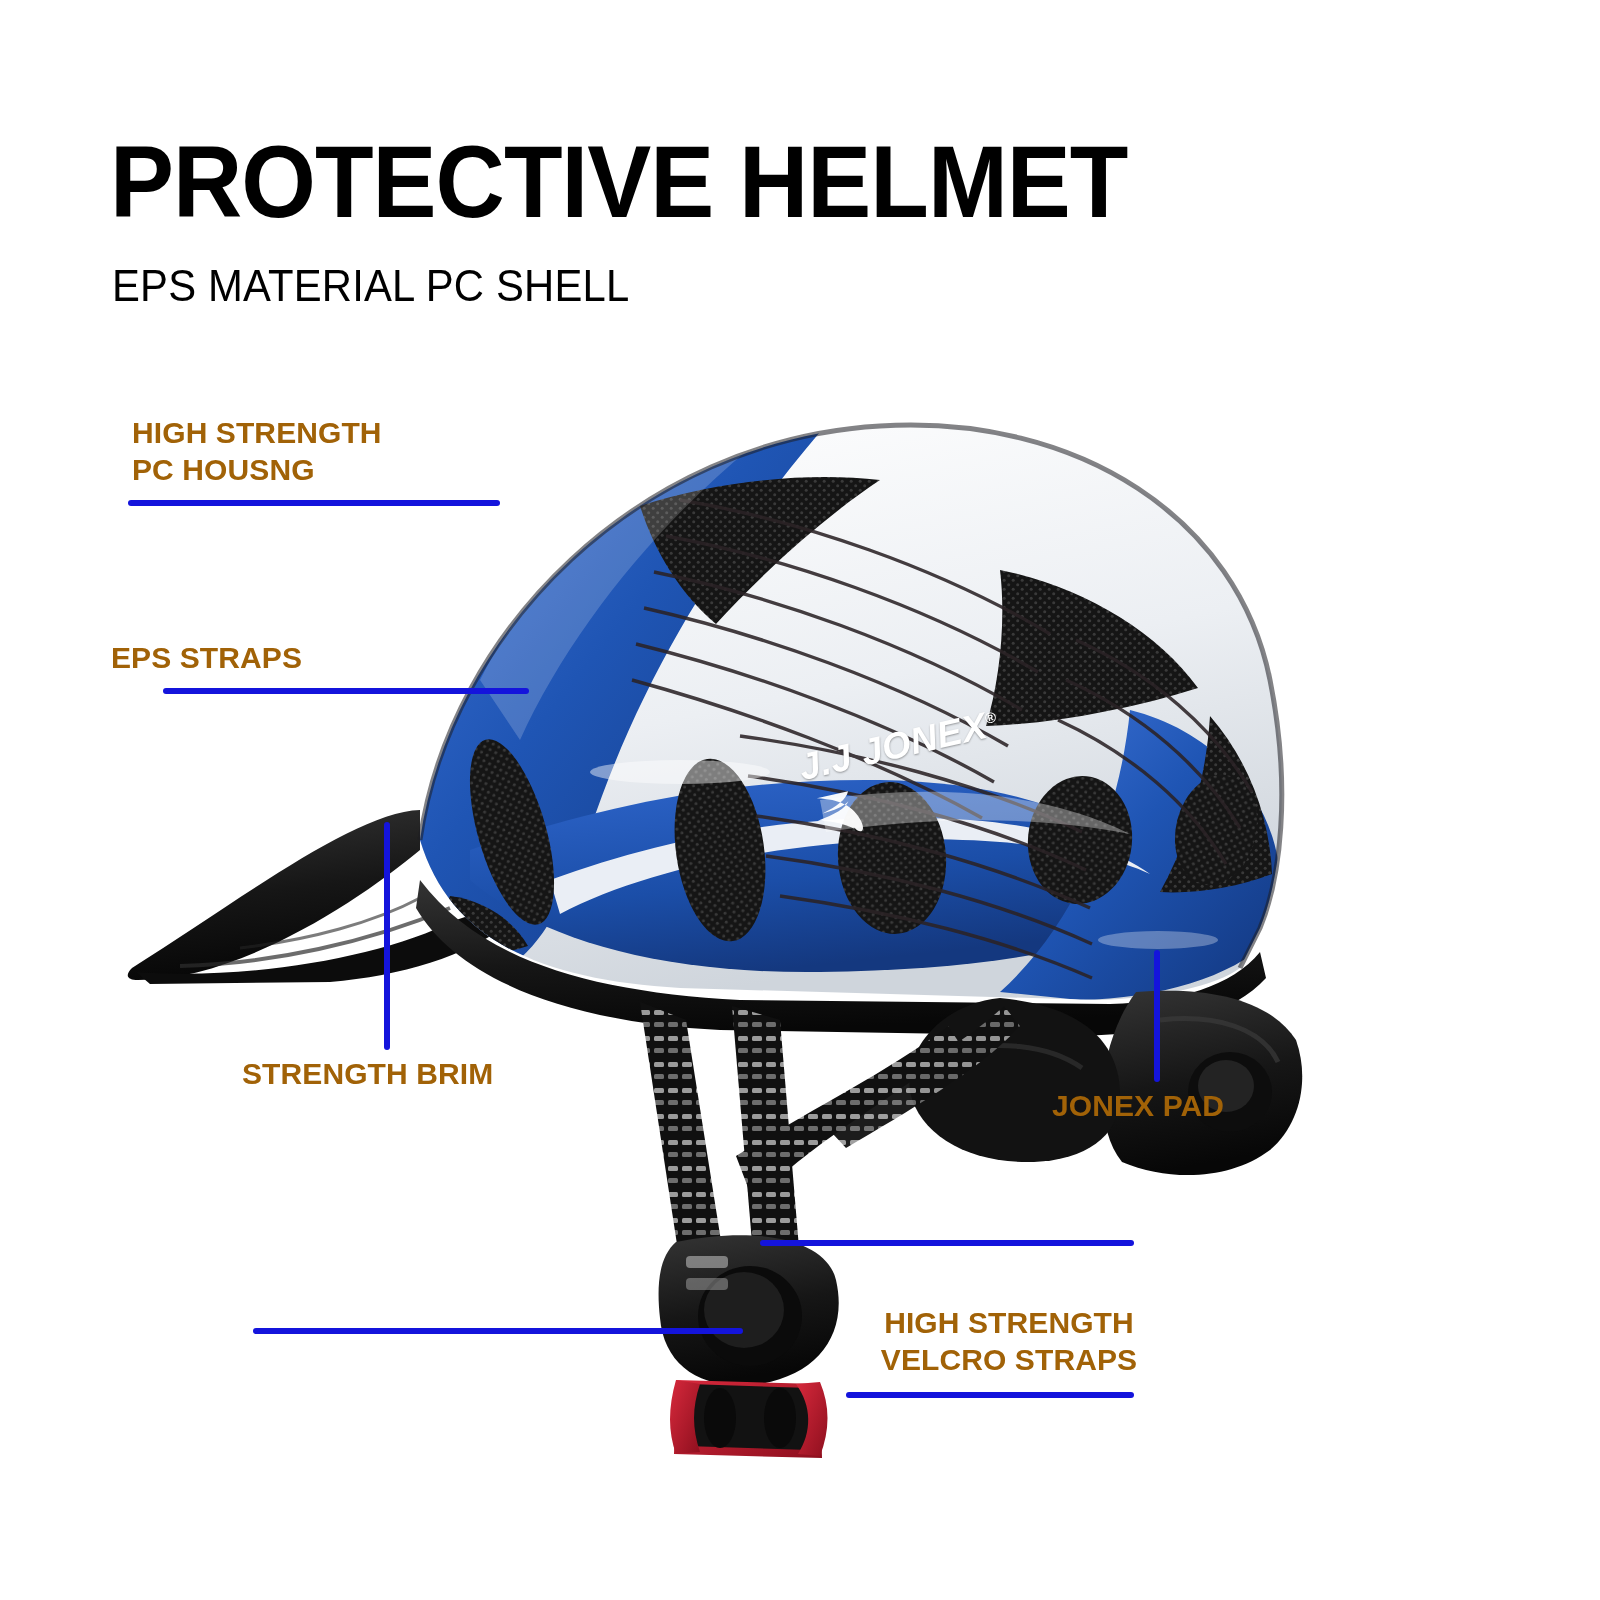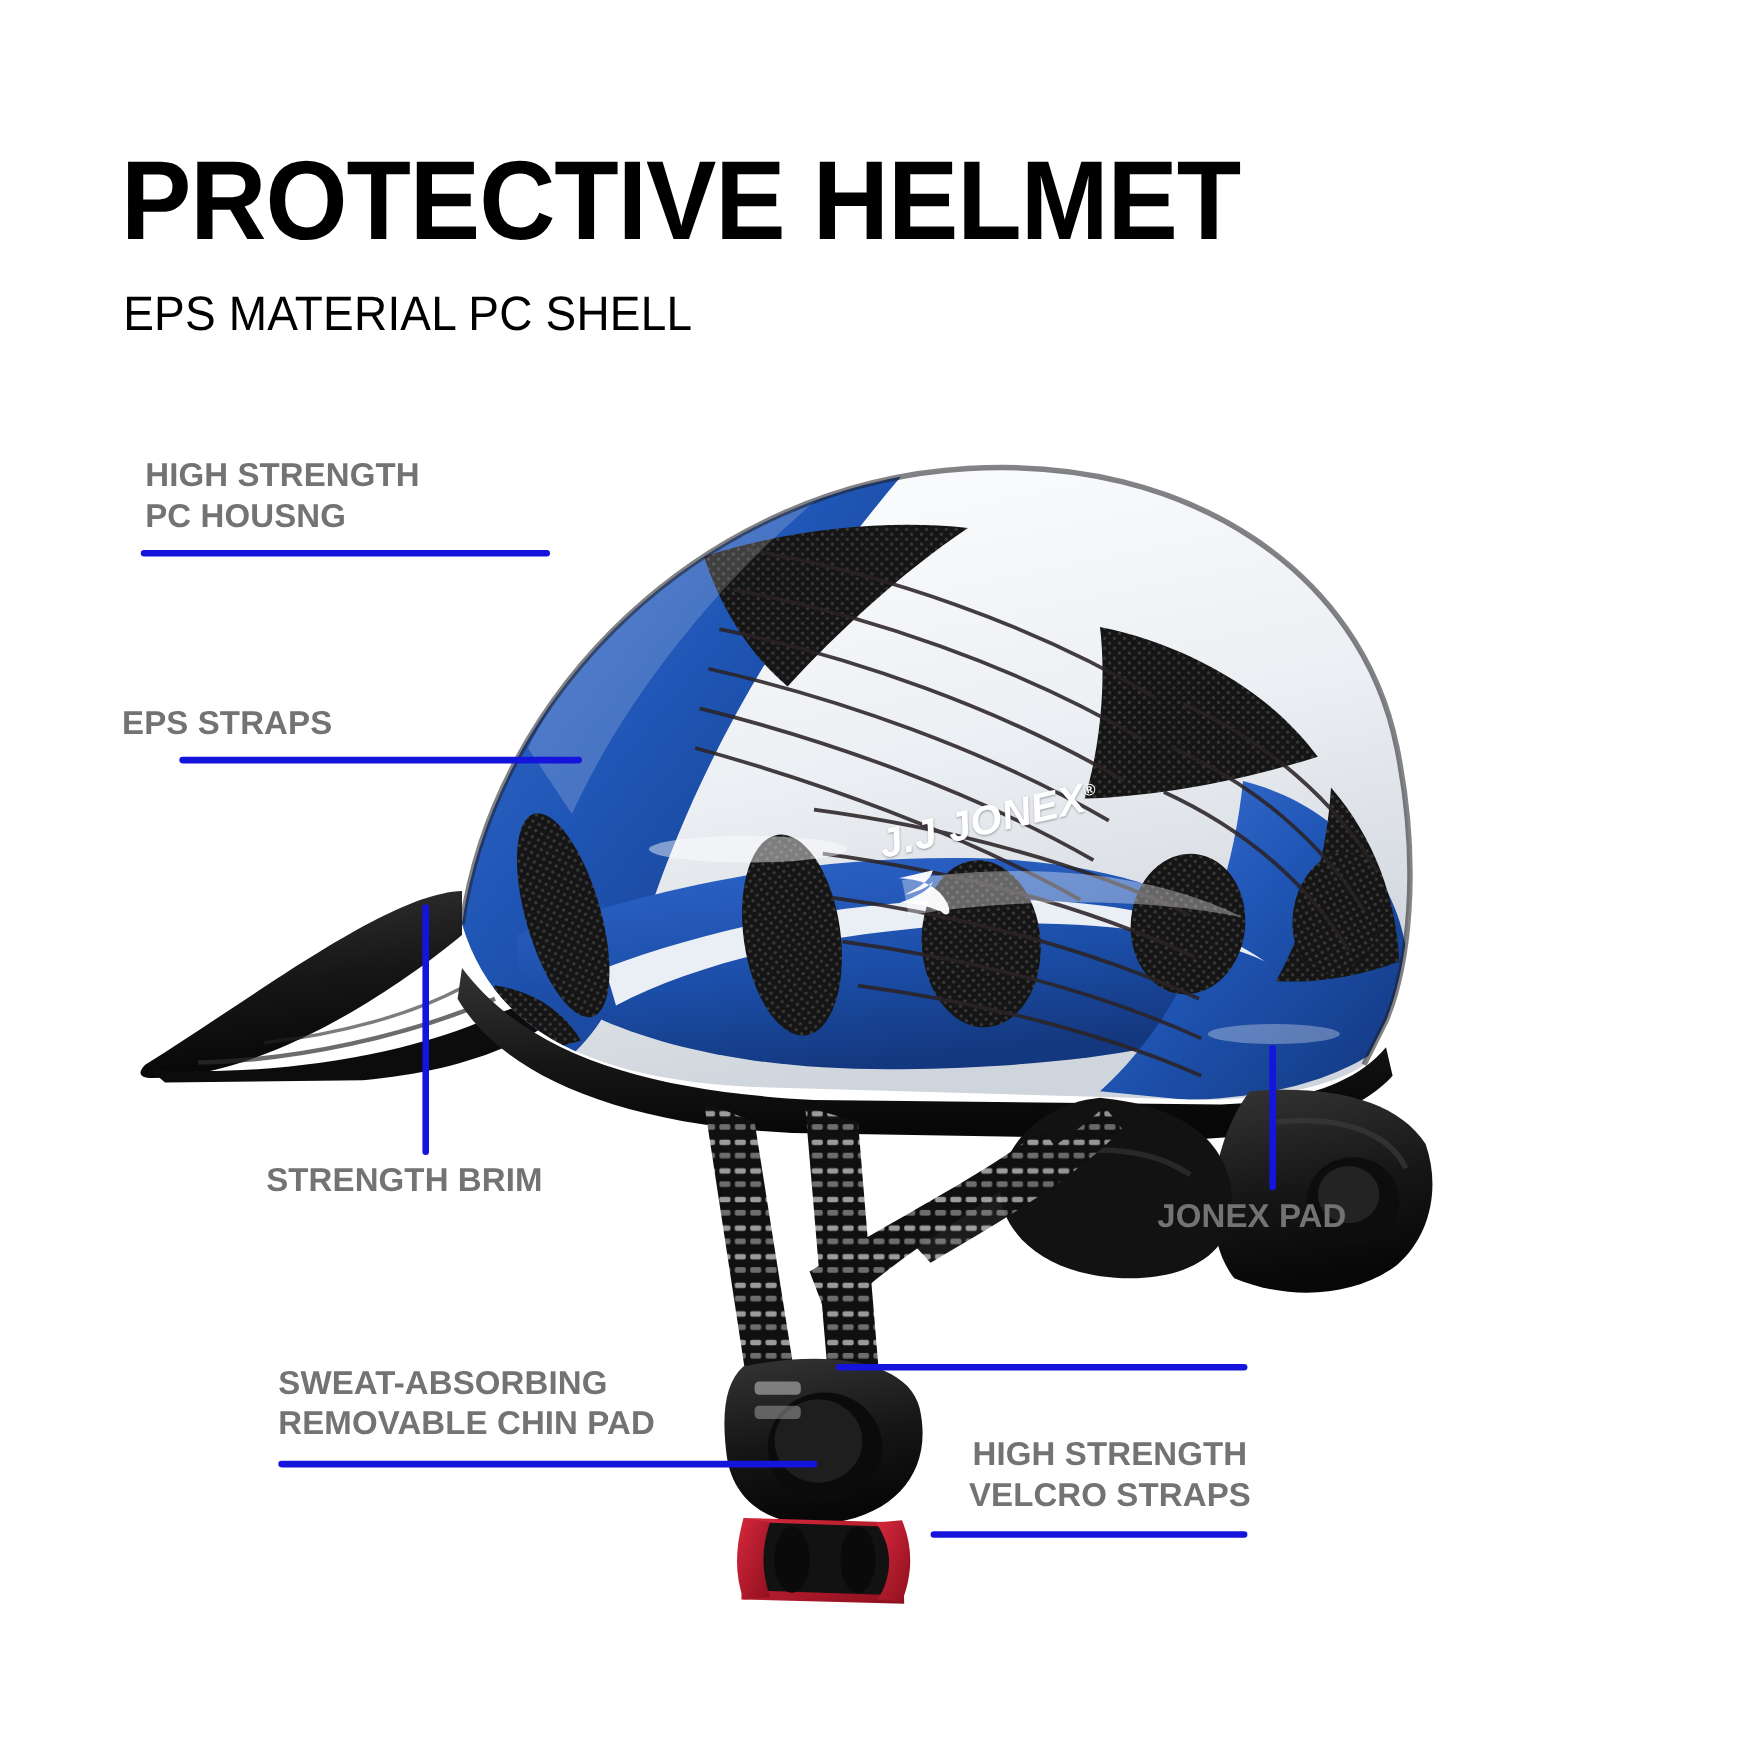--- a/index.html
+++ b/index.html
@@ -10,21 +10,21 @@
   
   .title{position:absolute;left:110px;top:131px;font-size:102px;line-height:1;
          font-weight:700;letter-spacing:-1px;transform:scaleX(.94);transform-origin:left center;
          white-space:nowrap;}
   .subtitle{position:absolute;left:112px;top:264px;font-size:44px;line-height:1;
             font-weight:400;letter-spacing:.2px;transform:scaleX(.95);transform-origin:left center;
             white-space:nowrap;}
 
   
   .label{position:absolute;font-weight:700;font-size:30px;line-height:1.22;
-         letter-spacing:.1px;white-space:pre;color:#737373;}
+         letter-spacing:.1px;white-space:pre;color:#a16207;}
   .label.ctr{text-align:center;}
 
   
   .lead{position:absolute;background:#1414dc;}
   .lead.h{height:6px;border-radius:3px;}
   .lead.v{width:6px;border-radius:3px;}
 
   
   #helmet{position:absolute;left:120px;top:380px;width:1180px;height:1080px;}
   #helmet svg{display:block;width:100%;height:100%;overflow:visible;}
@@ -221,22 +221,20 @@
   <div class="label" style="left:132px;top:415px;">HIGH STRENGTH
 PC HOUSNG</div>
   <div class="lead h" style="left:128px;top:500px;width:372px;"></div>
 
   <div class="label" style="left:111px;top:640px;">EPS STRAPS</div>
   <div class="lead h" style="left:163px;top:688px;width:366px;"></div>
 
   <div class="lead v" style="left:384px;top:822px;height:228px;"></div>
   <div class="label" style="left:242px;top:1056px;">STRENGTH BRIM</div>
 
-  <div class="label" style="left:253px;top:1240px;">SWEAT-ABSORBING
-REMOVABLE CHIN PAD</div>
   <div class="lead h" style="left:253px;top:1328px;width:490px;"></div>
 
   <div class="lead v" style="left:1154px;top:950px;height:132px;"></div>
   <div class="label" style="left:1052px;top:1088px;">JONEX PAD</div>
 
   <div class="lead h" style="left:760px;top:1240px;width:374px;"></div>
 
   <div class="label ctr" style="left:864px;top:1305px;width:290px;">HIGH STRENGTH
 VELCRO STRAPS</div>
   <div class="lead h" style="left:846px;top:1392px;width:288px;"></div>

